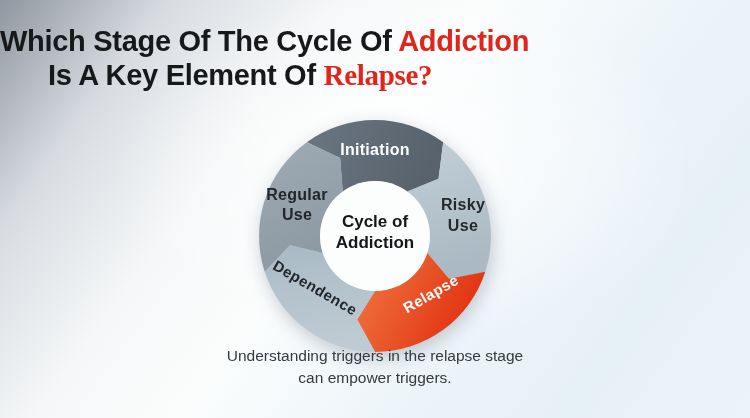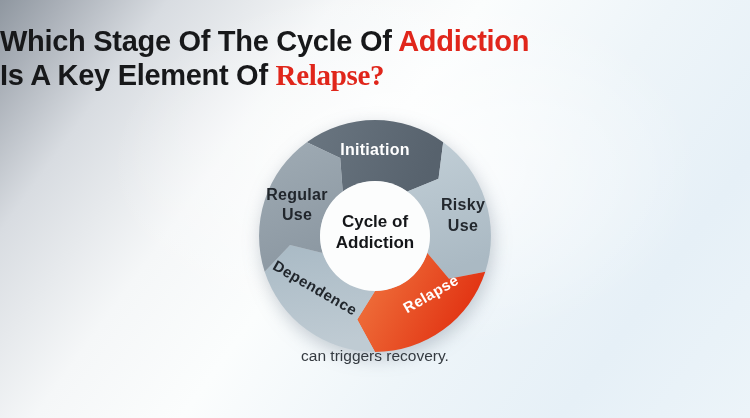--- a/index.html
+++ b/index.html
@@ -43,21 +43,21 @@
     color:#343a40;
   }
 </style>
 </head>
 <body>
 
 <div class="stage">
 
   <div class="title">
     <div><span style="color: rgb(23, 24, 26);">Which Stage Of The Cycle Of </span><span style="color: rgb(224, 38, 27);">Addiction</span></div>
-    <div><span style="color: rgb(23, 24, 26);">Is A Key Element Of </span><span style="color: rgb(224, 38, 27); font-family: Liberation Serif, serif;">Relapse?</span></div>
+    <div><span style="color: rgb(23, 24, 26); margin-left: 48px;">Is A Key Element Of </span><span style="color: rgb(224, 38, 27); font-family: Liberation Serif, serif;">Relapse?</span></div>
   </div>
 
   <div class="diagram">
     <svg width="238" height="238" viewBox="-119 -119 238 238">
       <defs>
         <linearGradient id="g0" x1="0" y1="0" x2="1" y2="0.2">
           <stop offset="0" stop-color="#6a7681"></stop>
           <stop offset="1" stop-color="#57626d"></stop>
         </linearGradient>
         <linearGradient id="g1" x1="0" y1="0" x2="0.2" y2="1">
@@ -100,16 +100,17 @@
       <text class="ring-label" x="-78" y="-36" text-anchor="middle" fill="#21262c">Regular</text>
       <text class="ring-label" x="-78" y="-16" text-anchor="middle" fill="#21262c">Use</text>
 
       <circle cx="0" cy="0" r="55" fill="#fcfdfd"></circle>
       <text class="center-label" x="0" y="-9" text-anchor="middle" fill="#141619">Cycle of</text>
       <text class="center-label" x="0" y="12" text-anchor="middle" fill="#141619">Addiction</text>
     </svg>
   </div>
 
   <div class="caption">
-    <div>can triggers recovery.</div>
+    <div>Understanding triggers in the relapse stage</div>
+    <div>can empower triggers.</div>
   </div>
 
 </div>
 
 </body></html>

